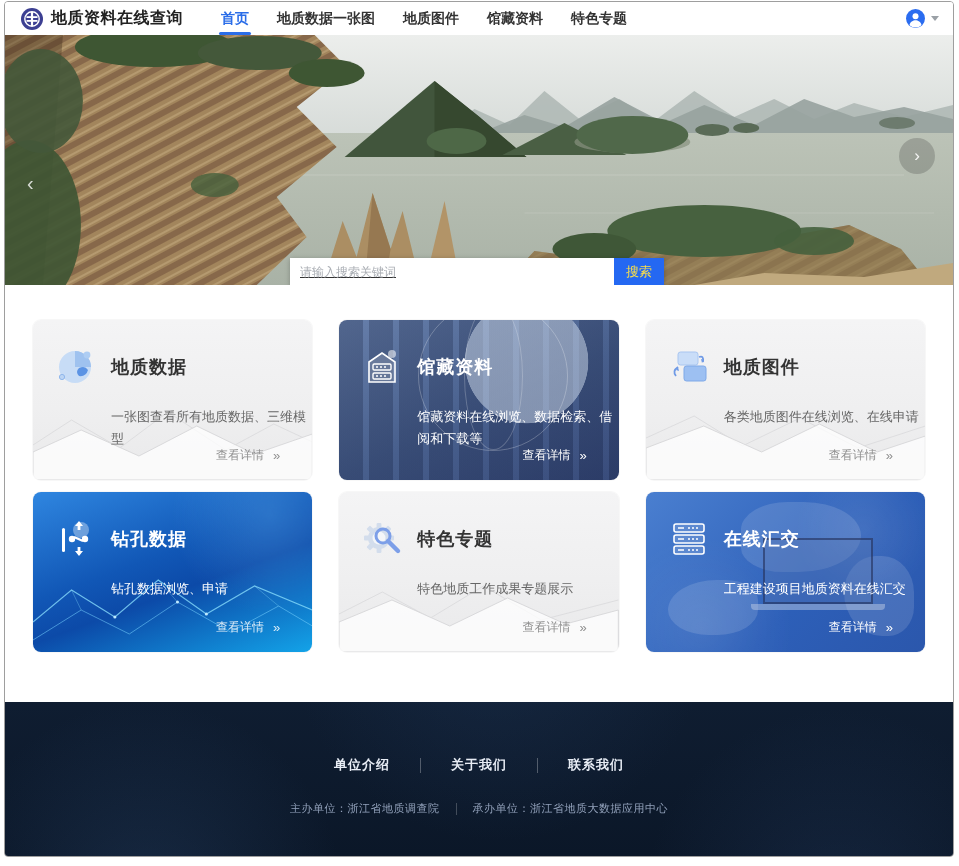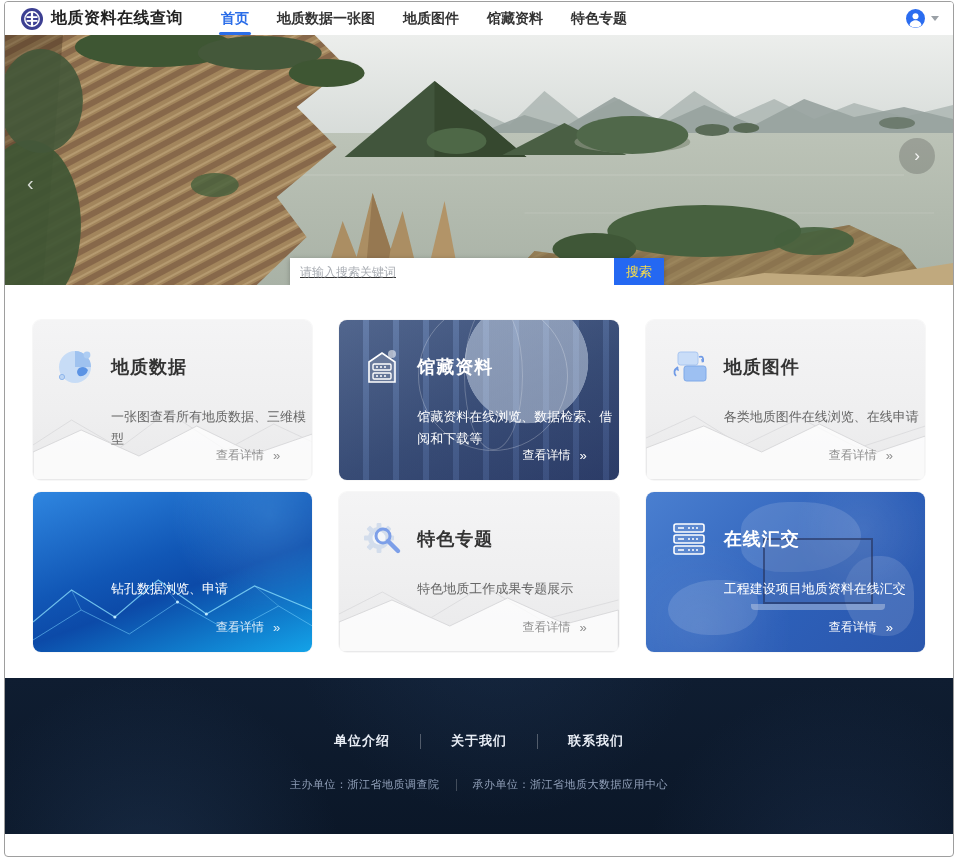--- a/index.html
+++ b/index.html
@@ -59,21 +59,21 @@
 
   .card.map { background:
       radial-gradient(circle 90px at 78% 24%, rgba(255,255,255,.10), transparent 75%),
       radial-gradient(circle 120px at 20% 85%, rgba(255,255,255,.08), transparent 75%),
       linear-gradient(135deg,#4a7fd0 0%,#2d5fb8 60%,#2b57ac 100%); }
   .map-blob { position:absolute; background:rgba(255,255,255,.13); border-radius:45% 55% 60% 40%; z-index:1; }
   .laptop { position:absolute; right:52px; top:46px; width:110px; height:66px; border:2px solid rgba(30,40,80,.55); background:rgba(90,120,180,.35); z-index:2; }
   .laptop::after { content:""; position:absolute; left:-14px; right:-14px; top:64px; height:6px; background:rgba(200,210,230,.45); border-radius:0 0 4px 4px; }
 
   
-  .footer { height:156px; margin-top:26px; background:
+  .footer { height:156px; margin-top:50px; background:
       radial-gradient(circle 280px at 15% 125%, rgba(45,75,115,.35), transparent 70%),
       radial-gradient(circle 300px at 52% -45%, rgba(35,60,95,.35), transparent 70%),
       radial-gradient(circle 280px at 88% 130%, rgba(40,65,105,.33), transparent 70%),
       linear-gradient(180deg,#0f1d31 0%,#0b1728 100%);
       position:relative; }
   .flinks { display:flex; justify-content:center; align-items:center; padding-top:54px; }
   .flink { color:#e8edf5; font-size:13px; font-weight:bold; cursor:pointer; letter-spacing:1px; }
   .fsep { width:1px; height:15px; background:rgba(255,255,255,.28); margin:0 30px; }
   .forgs { display:flex; justify-content:center; align-items:center; margin-top:27px; }
   .forg { color:#93a2bb; font-size:11px; letter-spacing:.5px; }
@@ -253,20 +253,34 @@
         <svg class="terrain" viewBox="0 0 290 90" preserveAspectRatio="none">
           <polyline points="0,60 40,28 85,55 130,18 180,52 230,24 290,48" fill="none" stroke="rgba(140,225,255,.75)" stroke-width="1.2"></polyline>
           <polyline points="0,78 50,48 100,72 150,40 205,70 255,44 290,64" fill="none" stroke="rgba(120,210,255,.55)" stroke-width="1"></polyline>
           <line x1="40" y1="28" x2="50" y2="48" stroke="rgba(140,225,255,.4)" stroke-width=".8"></line>
           <line x1="130" y1="18" x2="150" y2="40" stroke="rgba(140,225,255,.4)" stroke-width=".8"></line>
           <line x1="230" y1="24" x2="255" y2="44" stroke="rgba(140,225,255,.4)" stroke-width=".8"></line>
           <circle cx="85" cy="55" r="1.6" fill="#bfeaff"></circle>
             <circle cx="180" cy="52" r="1.6" fill="#bfeaff"></circle>
             <circle cx="150" cy="40" r="1.6" fill="#bfeaff"></circle>
         </svg>
+        <div class="card-head">
+          <span class="cicon">
+            <svg viewBox="0 0 42 42" width="42" height="42">
+              <circle cx="26" cy="12" r="8" fill="rgba(255,255,255,.35)"></circle>
+              <rect x="7" y="10" width="3" height="24" rx="1.5" fill="#fff"></rect>
+              <path d="M20 8 l4 -5 4 5 h-2.6 v4 h-2.8 v-4 Z" fill="#fff"></path>
+              <path d="M20 33 l4 5 4 -5 h-2.6 v-4 h-2.8 v4 Z" fill="#fff"></path>
+              <circle cx="17" cy="21" r="3.2" fill="#fff"></circle>
+              <circle cx="30" cy="21" r="3.2" fill="#fff"></circle>
+              <line x1="19" y1="19" x2="28" y2="23" stroke="#fff" stroke-width="2.4"></line>
+            </svg>
+          </span>
+          <h3 class="ctitle">钻孔数据</h3>
+        </div>
         <p class="cdesc">钻孔数据浏览、申请</p>
         <div class="cmore" style="opacity:.85">
           <span>查看详情</span>
             <span class="marrow">»</span>
         </div>
       </div>
 
       <div class="card light">
         <svg class="terrain" viewBox="0 0 290 90" preserveAspectRatio="none">
           <polyline points="0,52 45,30 95,56 150,24 210,58 290,38" fill="none" stroke="#dcdcde" stroke-width="1"></polyline>

